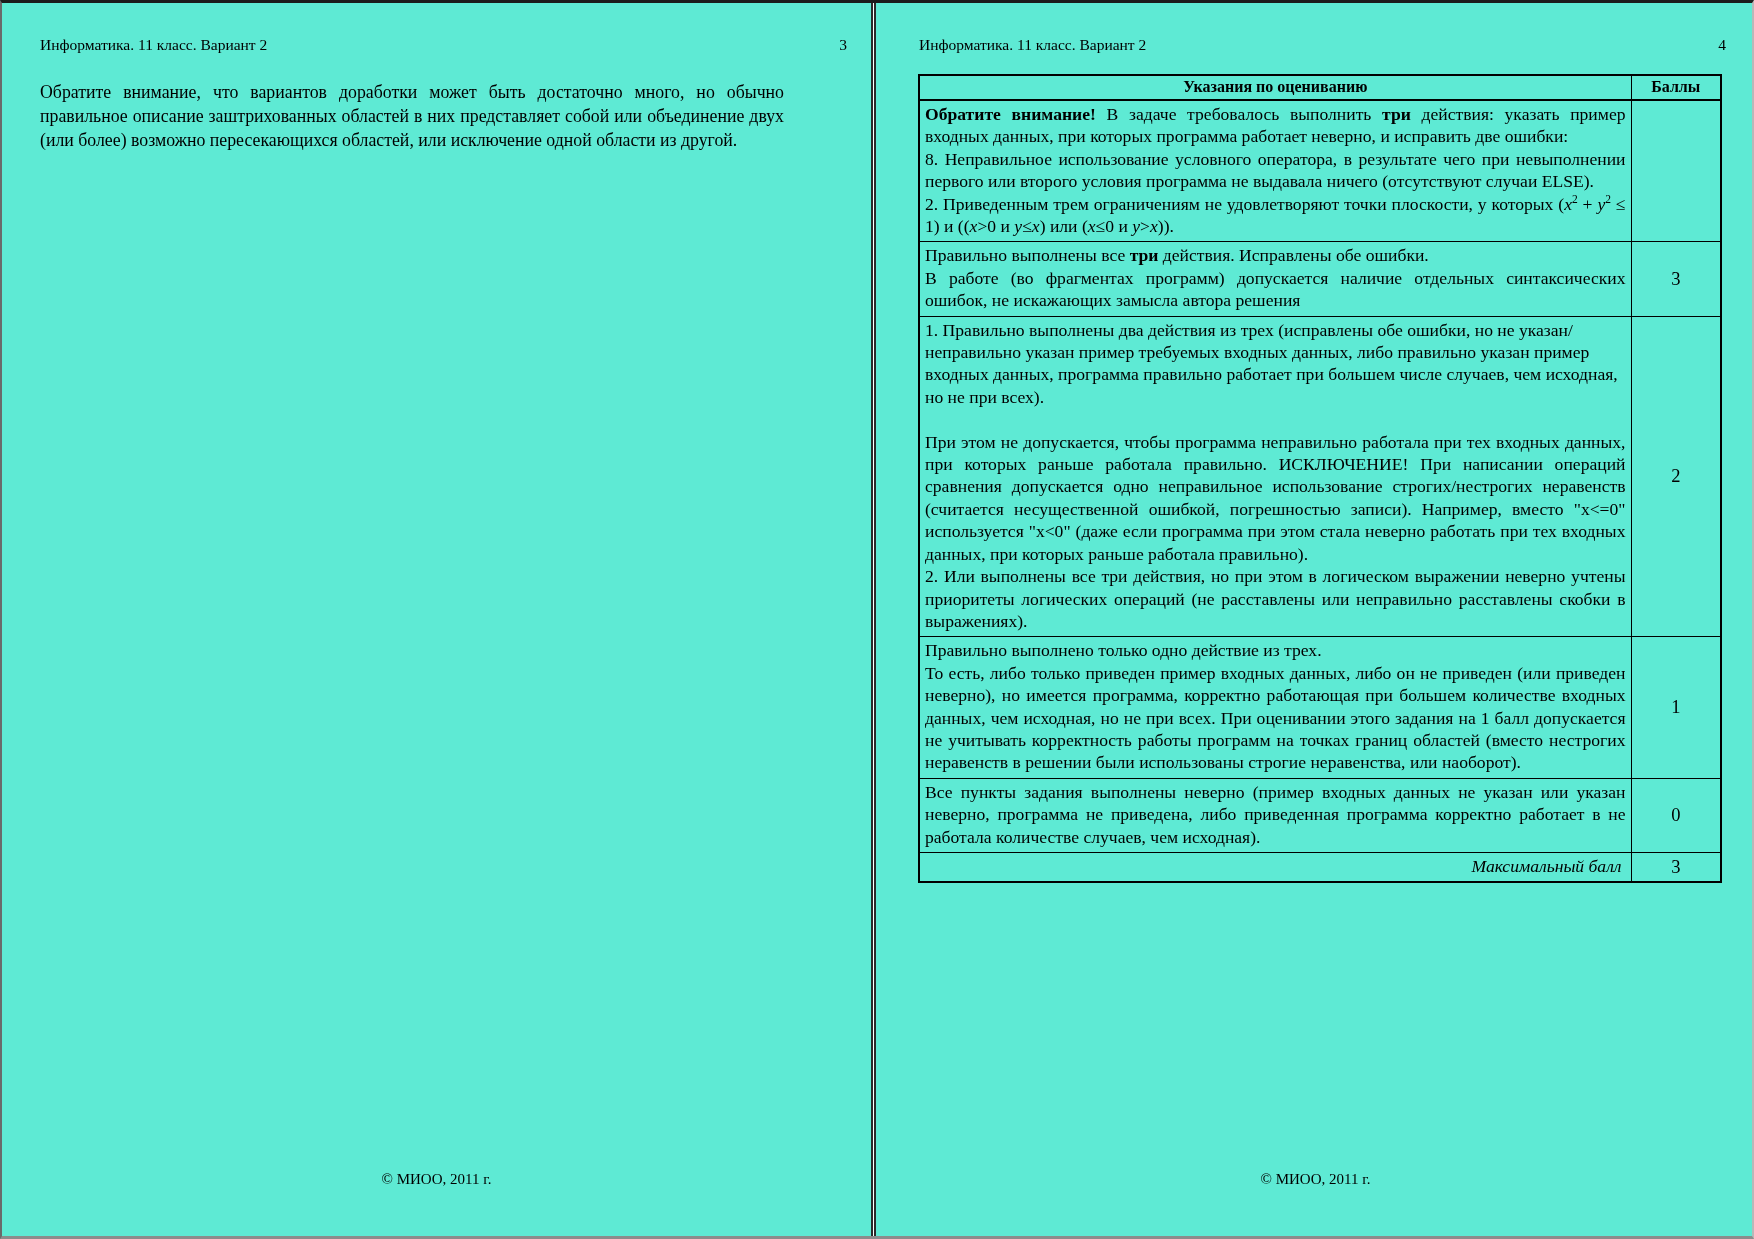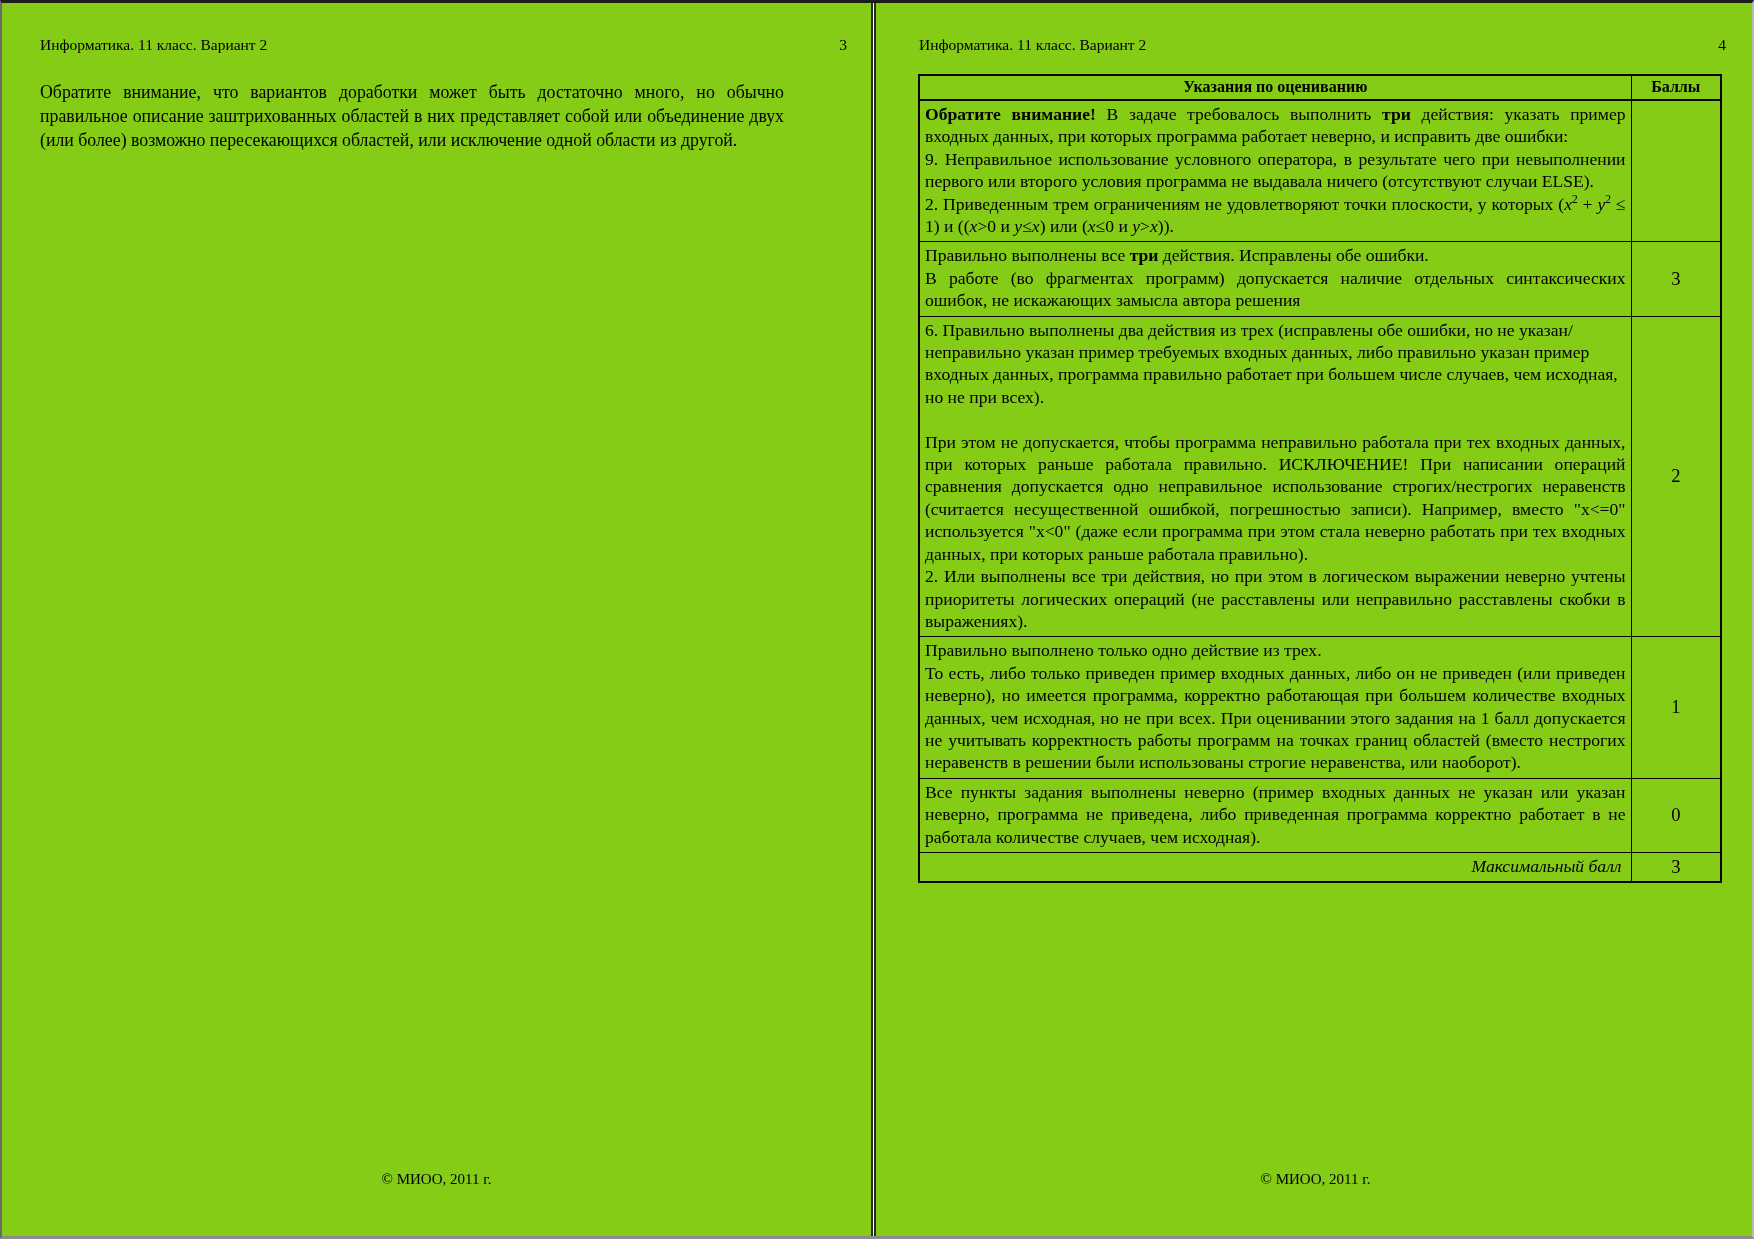--- a/index.html
+++ b/index.html
@@ -1,17 +1,17 @@
 <!DOCTYPE html>
 <html><head>
 <meta charset="utf-8">
 <style>
   html,body { margin:0; padding:0; background:#ffffff; }
   .canvas {
-    position:relative; width:1754px; height:1239px; background:#84cc16;
+    position:relative; width:1754px; height:1239px; background:#5eead4;
     font-family:"Liberation Serif","DejaVu Serif",serif; color:#000;
     box-sizing:border-box; overflow:hidden;
     border-top:3px solid #1c1c1c; border-left:2px solid #6a6a6a;
     border-right:2px solid #b8b8b8; border-bottom:3px solid #8c8c8c;
   }
   .page { position:absolute; top:0; height:100%; }
   .page-left  { left:0;    width:869px; }
   .page-right { left:877px; width:873px; }
   .page-divider {
     position:absolute; left:869px; top:0; bottom:0; width:5px;
@@ -88,35 +88,35 @@
       <thead>
         <tr>
           <th>Указания по оцениванию</th>
           <th>Баллы</th>
         </tr>
       </thead>
       <tbody id="rows">
           <tr>
             <td class="crit">
               <div class="par justify"><b>Обратите внимание!</b> В задаче требовалось выполнить <b>три</b> действия: указать пример входных данных, при которых программа работает неверно, и исправить две ошибки:</div>
-              <div class="par justify">9. Неправильное использование условного оператора, в результате чего при невыполнении первого или второго условия программа не выдавала ничего (отсутствуют случаи ELSE).</div>
+              <div class="par justify">8. Неправильное использование условного оператора, в результате чего при невыполнении первого или второго условия программа не выдавала ничего (отсутствуют случаи ELSE).</div>
               <div class="par justify">2. Приведенным трем ограничениям не удовлетворяют точки плоскости, у которых (<i>x</i><sup>2</sup> + <i>y</i><sup>2</sup> ≤ 1) и ((<i>x</i>&gt;0 и <i>y</i>≤<i>x</i>) или (<i>x</i>≤0 и <i>y</i>&gt;<i>x</i>)).</div>
             </td>
             <td class="score"></td>
           </tr>
           <tr>
             <td class="crit">
               <div class="par justify">Правильно выполнены все <b>три</b> действия. Исправлены обе ошибки.</div>
               <div class="par justify">В работе (во фрагментах программ) допускается наличие отдельных синтаксических ошибок, не искажающих замысла автора решения</div>
             </td>
             <td class="score">3</td>
           </tr>
           <tr>
             <td class="crit">
-              <div class="par left">6. Правильно выполнены два действия из трех (исправлены обе ошибки, но не указан/неправильно указан пример требуемых входных данных, либо правильно указан пример входных данных, программа правильно работает при большем числе случаев, чем исходная, но не при всех).</div>
+              <div class="par left">1. Правильно выполнены два действия из трех (исправлены обе ошибки, но не указан/неправильно указан пример требуемых входных данных, либо правильно указан пример входных данных, программа правильно работает при большем числе случаев, чем исходная, но не при всех).</div>
               <div class="par justify blank"></div>
               <div class="par justify">При этом не допускается, чтобы программа неправильно работала при тех входных данных, при которых раньше работала правильно. ИСКЛЮЧЕНИЕ! При написании операций сравнения допускается одно неправильное использование строгих/нестрогих неравенств (считается несущественной ошибкой, погрешностью записи). Например, вместо "x&lt;=0" используется "x&lt;0" (даже если программа при этом стала неверно работать при тех входных данных, при которых раньше работала правильно).</div>
               <div class="par justify">2. Или выполнены все три действия, но при этом в логическом выражении неверно учтены приоритеты логических операций (не расставлены или неправильно расставлены скобки в выражениях).</div>
             </td>
             <td class="score">2</td>
           </tr>
           <tr>
             <td class="crit">
               <div class="par left">Правильно выполнено только одно действие из трех.</div>
               <div class="par justify">То есть, либо только приведен пример входных данных, либо он не приведен (или приведен неверно), но имеется программа, корректно работающая при большем количестве входных данных, чем исходная, но не при всех. При оценивании этого задания на 1 балл допускается не учитывать корректность работы программ на точках границ областей (вместо нестрогих неравенств в решении были использованы строгие неравенства, или наоборот).</div>

